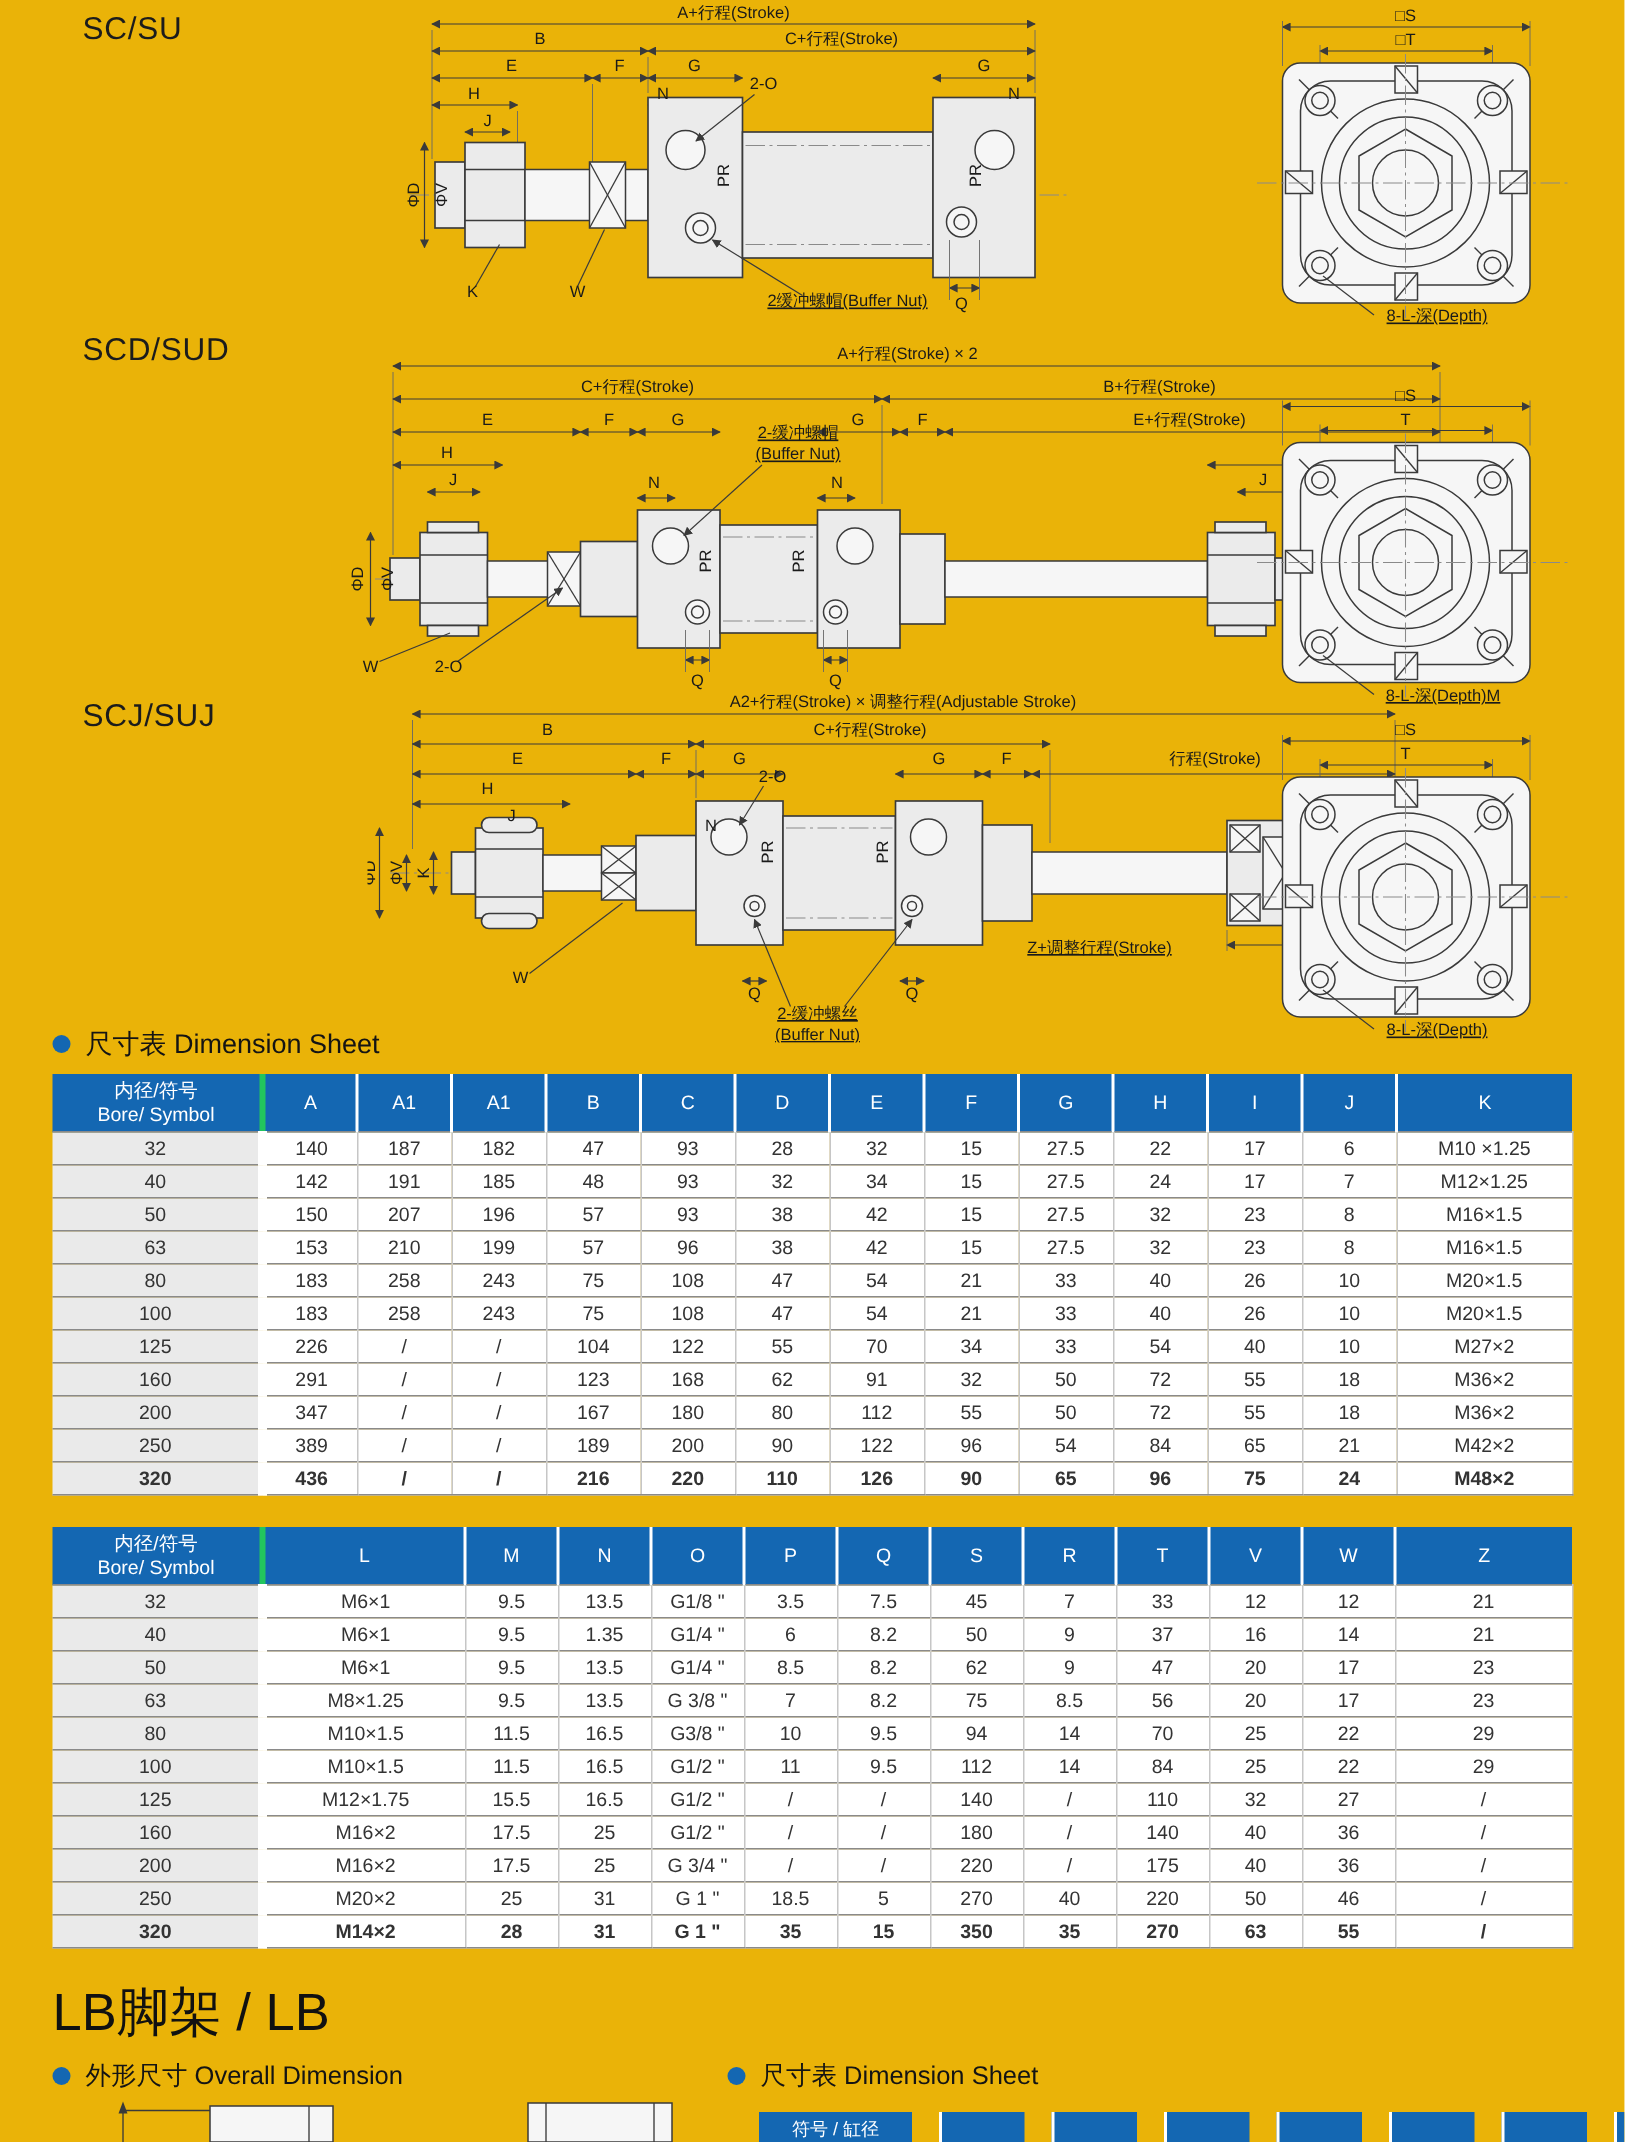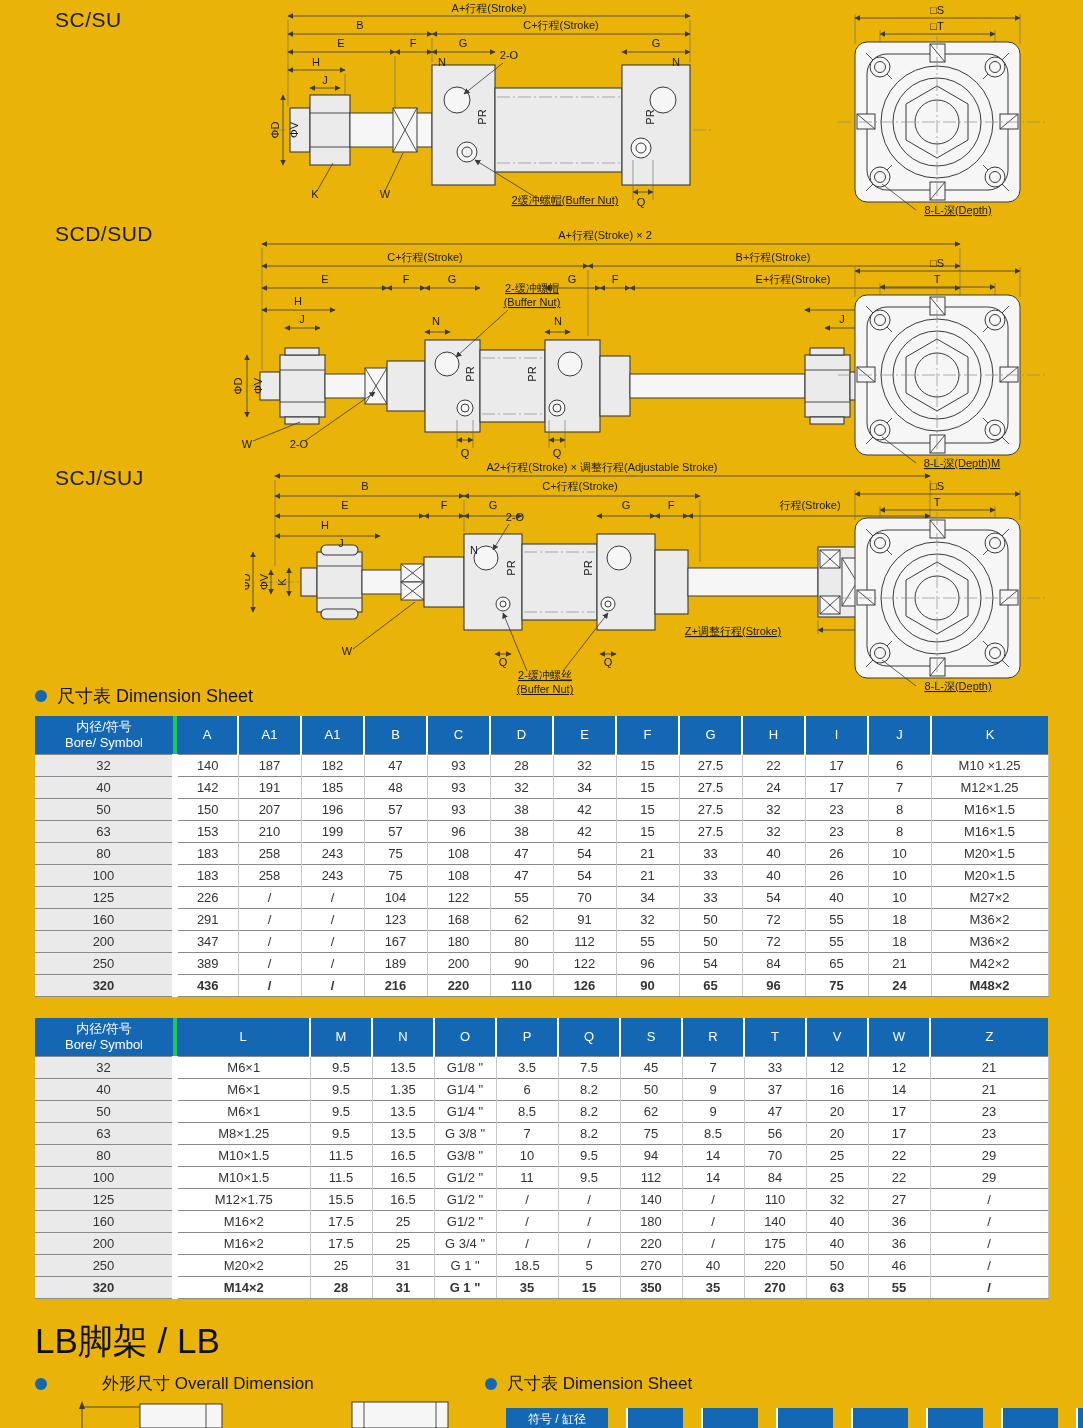--- a/index.html
+++ b/index.html
@@ -880,21 +880,21 @@
           <td>270</td>
           <td>63</td>
           <td>55</td>
           <td>/</td>
         </tr>
       </tbody>
   </table>
 
   <span class="abs lb-title" style="left:35px;top:1318px;">LB脚架 / LB</span>
 
-  <div class="abs heading small" style="left:35px;top:1372px;gap:45px;">
+  <div class="abs heading small" style="left:35px;top:1372px;">
     <span class="h-dot"></span>
     <span>外形尺寸 Overall Dimension</span>
   </div>
 
   <div class="abs heading small" style="left:485px;top:1372px;">
     <span class="h-dot"></span>
     <span>尺寸表 Dimension Sheet</span>
   </div>
 
   <svg class="abs" style="left:20px;top:1395px;" width="460" height="33" viewBox="0 0 460 33">

